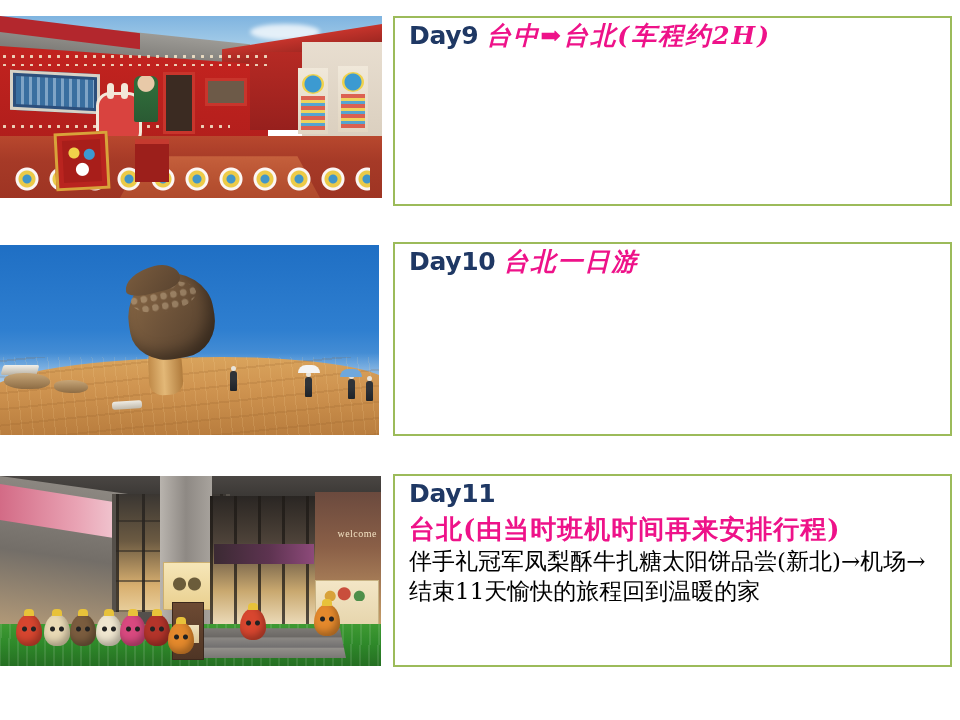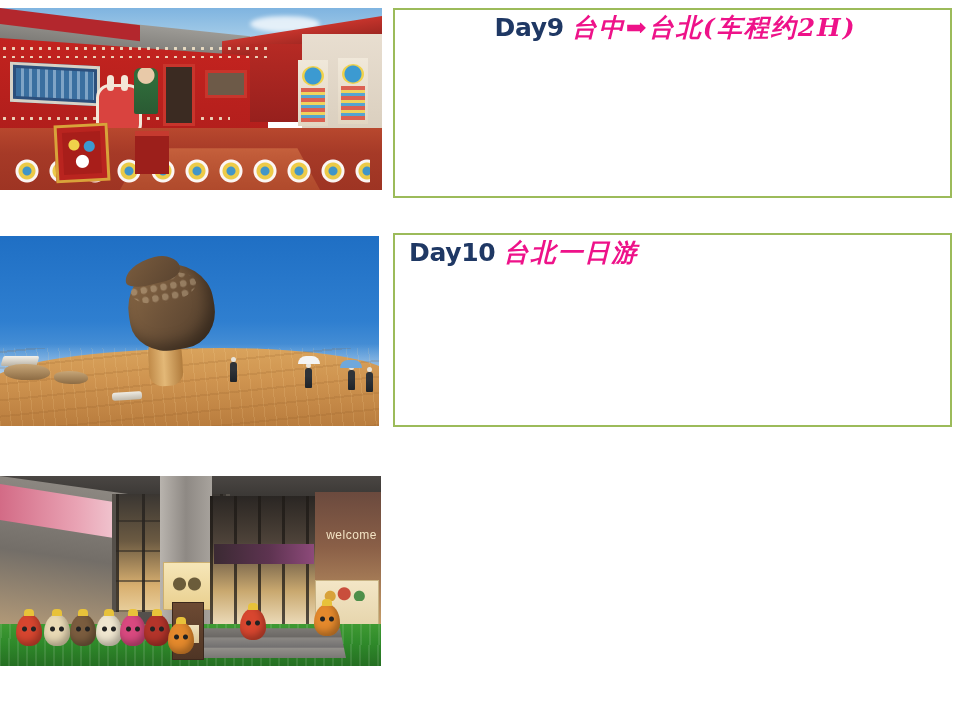--- a/index.html
+++ b/index.html
@@ -10,22 +10,22 @@
   body {
     width: 960px;
     height: 720px;
     position: relative;
     overflow: hidden;
     font-family: "Liberation Sans", sans-serif;
   }
 
   
   .row { position: absolute; left: 0; width: 960px; }
-  #row-1 { top: 8px;   height: 190px; text-align: center; }
-  #row-2 { top: 233px; height: 196px; }
+  #row-1 { top: 16px;   height: 190px; }
+  #row-2 { top: 242px; height: 196px; }
   #row-3 { top: 474px; height: 195px; }
 
   
   .photo {
     position: absolute;
     left: 0;
     overflow: hidden;
   }
   .photo-inner { position: absolute; inset: 0; }
 
@@ -333,21 +333,21 @@
   #photo-3 .purple-band {
     position: absolute; left: 214px; top: 68px; width: 100px; height: 20px;
     background: linear-gradient(90deg,#3b2a33 0%, #5d3350 55%, #8d4a7a 100%);
   }
   #photo-3 .welcome-panel {
     position: absolute; right: 0; top: 16px; width: 66px; height: 136px;
     background: linear-gradient(180deg,#6b4a3e 0%, #8a5f47 40%, #c8a06a 100%);
   }
   #photo-3 .welcome-text {
     position: absolute; right: 4px; top: 52px;
-    font-family: Liberation Sans, sans-serif; font-size: 12px; color: #f3e3c4;
+    font-family: Liberation Serif, serif; font-size: 10px; color: #f3e3c4;
     letter-spacing: .5px;
   }
   #photo-3 .poster {
     position: absolute; right: 2px; bottom: 32px; width: 62px; height: 52px;
     background: linear-gradient(180deg,#f3e6c6,#e4d2a8);
     border: 1px solid #c9b municipality;
     border: 1px solid #c9b485;
   }
   #photo-3 .poster:after{
     content:""; position:absolute; left:3px; top:4px; right:3px; height:16px;
@@ -498,13 +498,22 @@
       <div class="mascot" style="left:70px;  background:#7a5c3e;"></div>
       <div class="mascot" style="left:96px;  background:#efe6cf;"></div>
       <div class="mascot" style="left:120px; background:#d8497f;"></div>
       <div class="mascot" style="left:144px; background:#b3342a;"></div>
       <div class="mascot" style="left:168px; bottom:12px; background:#e4892c;"></div>
       <div class="mascot" style="left:240px; bottom:26px; background:#d8462f;"></div>
       <div class="mascot" style="left:314px; bottom:30px; background:#e4892c;"></div>
     </div>
   </div>
 
+  <div class="card" style="left:393px; top:0; width:559px; height:193px;">
+    <div class="card-pad">
+      <div class="heading">
+        <span class="day-label">Day11</span>
+      </div>
+      <span class="zh-accent-block">台北(由当时班机时间再来安排行程)</span>
+      <p class="body-text">伴手礼冠军凤梨酥牛扎糖太阳饼品尝(新北)→机场→结束11天愉快的旅程回到温暖的家</p>
+    </div>
+  </div>
 </div>
 
 </body></html>

